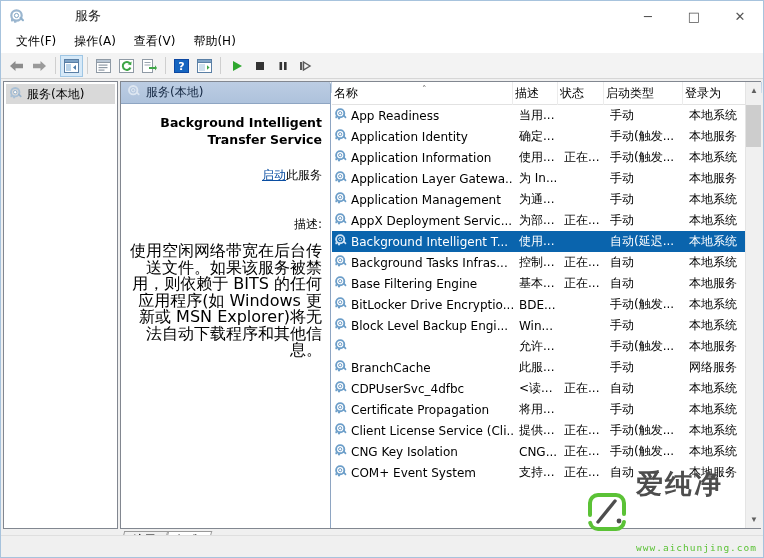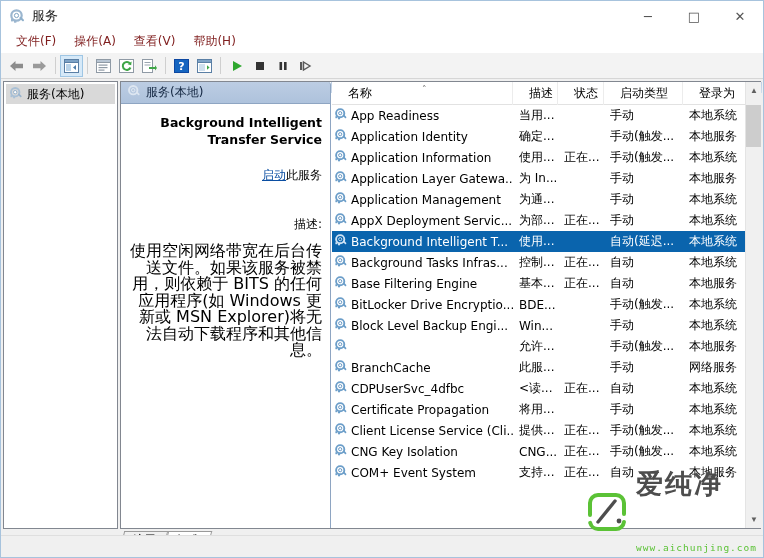--- a/index.html
+++ b/index.html
@@ -17,21 +17,21 @@
     background: #ffffff;
     border: 1px solid #a7c3dd;
     overflow: hidden;
   }
 
   
   .titlebar {
     position: absolute; left: 0; top: 0;
     width: 762px; height: 30px;
     background: #ffffff;
-    display: flex; align-items: center;
+    display: flex; align-items: center; gap: 43px;
   }
   .title-icon {
     margin-left: 8px; margin-right: 6px;
     width: 17px; height: 17px;
     display: inline-block; position: relative;
   }
   .title-text {
     font-size: 13px; color: #1a1a1a;
     font-family: "DejaVu Sans", sans-serif;
   }
@@ -50,21 +50,21 @@
   .menubar {
     position: absolute; left: 0; top: 30px;
     width: 762px; height: 22px;
     background: #ffffff;
     display: flex; align-items: center;
     padding-left: 6px;
     border-bottom: 1px solid #ffffff;
   }
   .menu-item {
     padding: 2px 9px;
-    font-size: 12px; color: #7f1d1d;
+    font-size: 12px; color: #000000;
     font-family: "DejaVu Sans", sans-serif;
     white-space: nowrap;
   }
 
   
   .toolbar {
     position: absolute; left: 0; top: 52px;
     width: 762px; height: 26px;
     background: #f3f3f3;
     border-bottom: 1px solid #d6d6d6;
@@ -171,21 +171,21 @@
   }
   .list-head {
     display: flex; height: 23px;
     background: #ffffff;
     border-bottom: 1px solid #e2e2e2;
     align-items: center;
   }
   .col {
     font-size: 12px; color: #000;
     font-family: "DejaVu Sans", sans-serif;
-    padding-left: 16px; height: 23px;
+    padding-left: 2px; height: 23px;
     display: flex; align-items: center;
     position: relative;
     border-right: 1px solid #ececec;
   }
   .c-name { width: 181px; }
   .c-desc { width: 45px; }
   .c-state { width: 46px; }
   .c-start { width: 79px; }
   .c-logon { width: 60px; border-right: none; }
   .sort-arrow {

